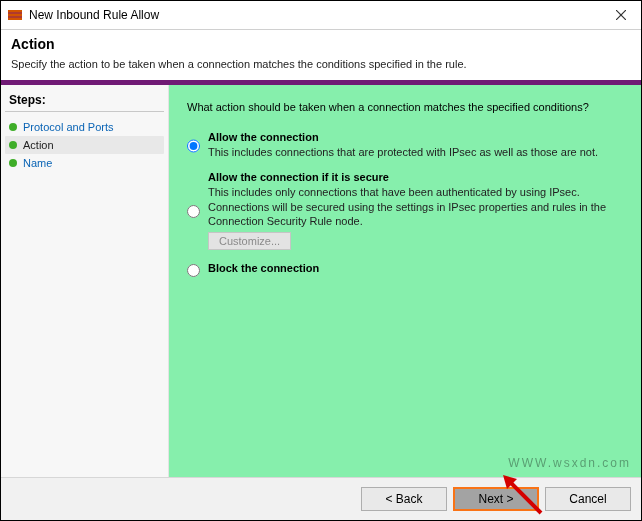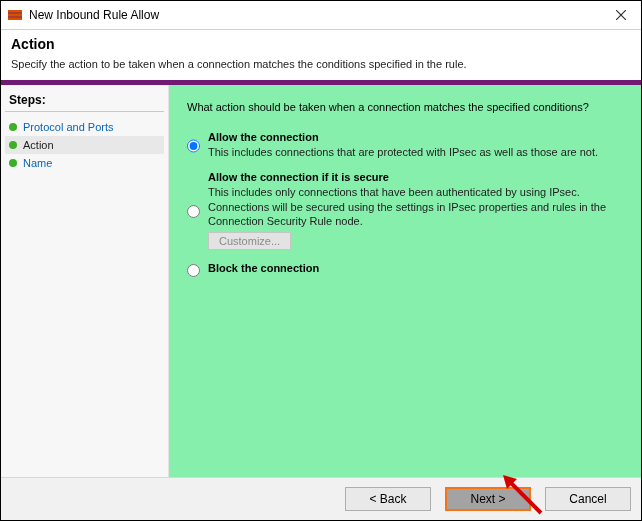--- a/index.html
+++ b/index.html
@@ -154,21 +154,21 @@
   }
   
   .footer {
     height: 42px;
     background: #f1f1f1;
     border-top: 1px solid #d7d7d7;
     display: flex;
     align-items: center;
     justify-content: flex-end;
     padding: 0 10px;
-    gap: 14px;
+    gap: 6px;
   }
   .footer button {
     min-width: 86px;
     height: 24px;
     font-size: 12px;
     background: #e9e9e9;
     border: 1px solid #aeaeae;
     color: #000;
     padding: 0 8px;
   }
@@ -273,20 +273,21 @@
 
     </div>
   </div>
 
   <div class="footer">
     <button>&lt; Back</button>
     <button class="primary">Next &gt;</button>
     <button>Cancel</button>
   </div>
 
+  <div class="watermark">WWW.wsxdn.com</div>
 
   <div class="arrow-annot">
     <svg width="40" height="40" viewBox="0 0 40 40">
       <line x1="38" y1="38" x2="6" y2="6" stroke="#d40000" stroke-width="4"></line>
       <polygon points="0,0 14,4 4,14" fill="#d40000"></polygon>
     </svg>
   </div>
 
 </div>
 

